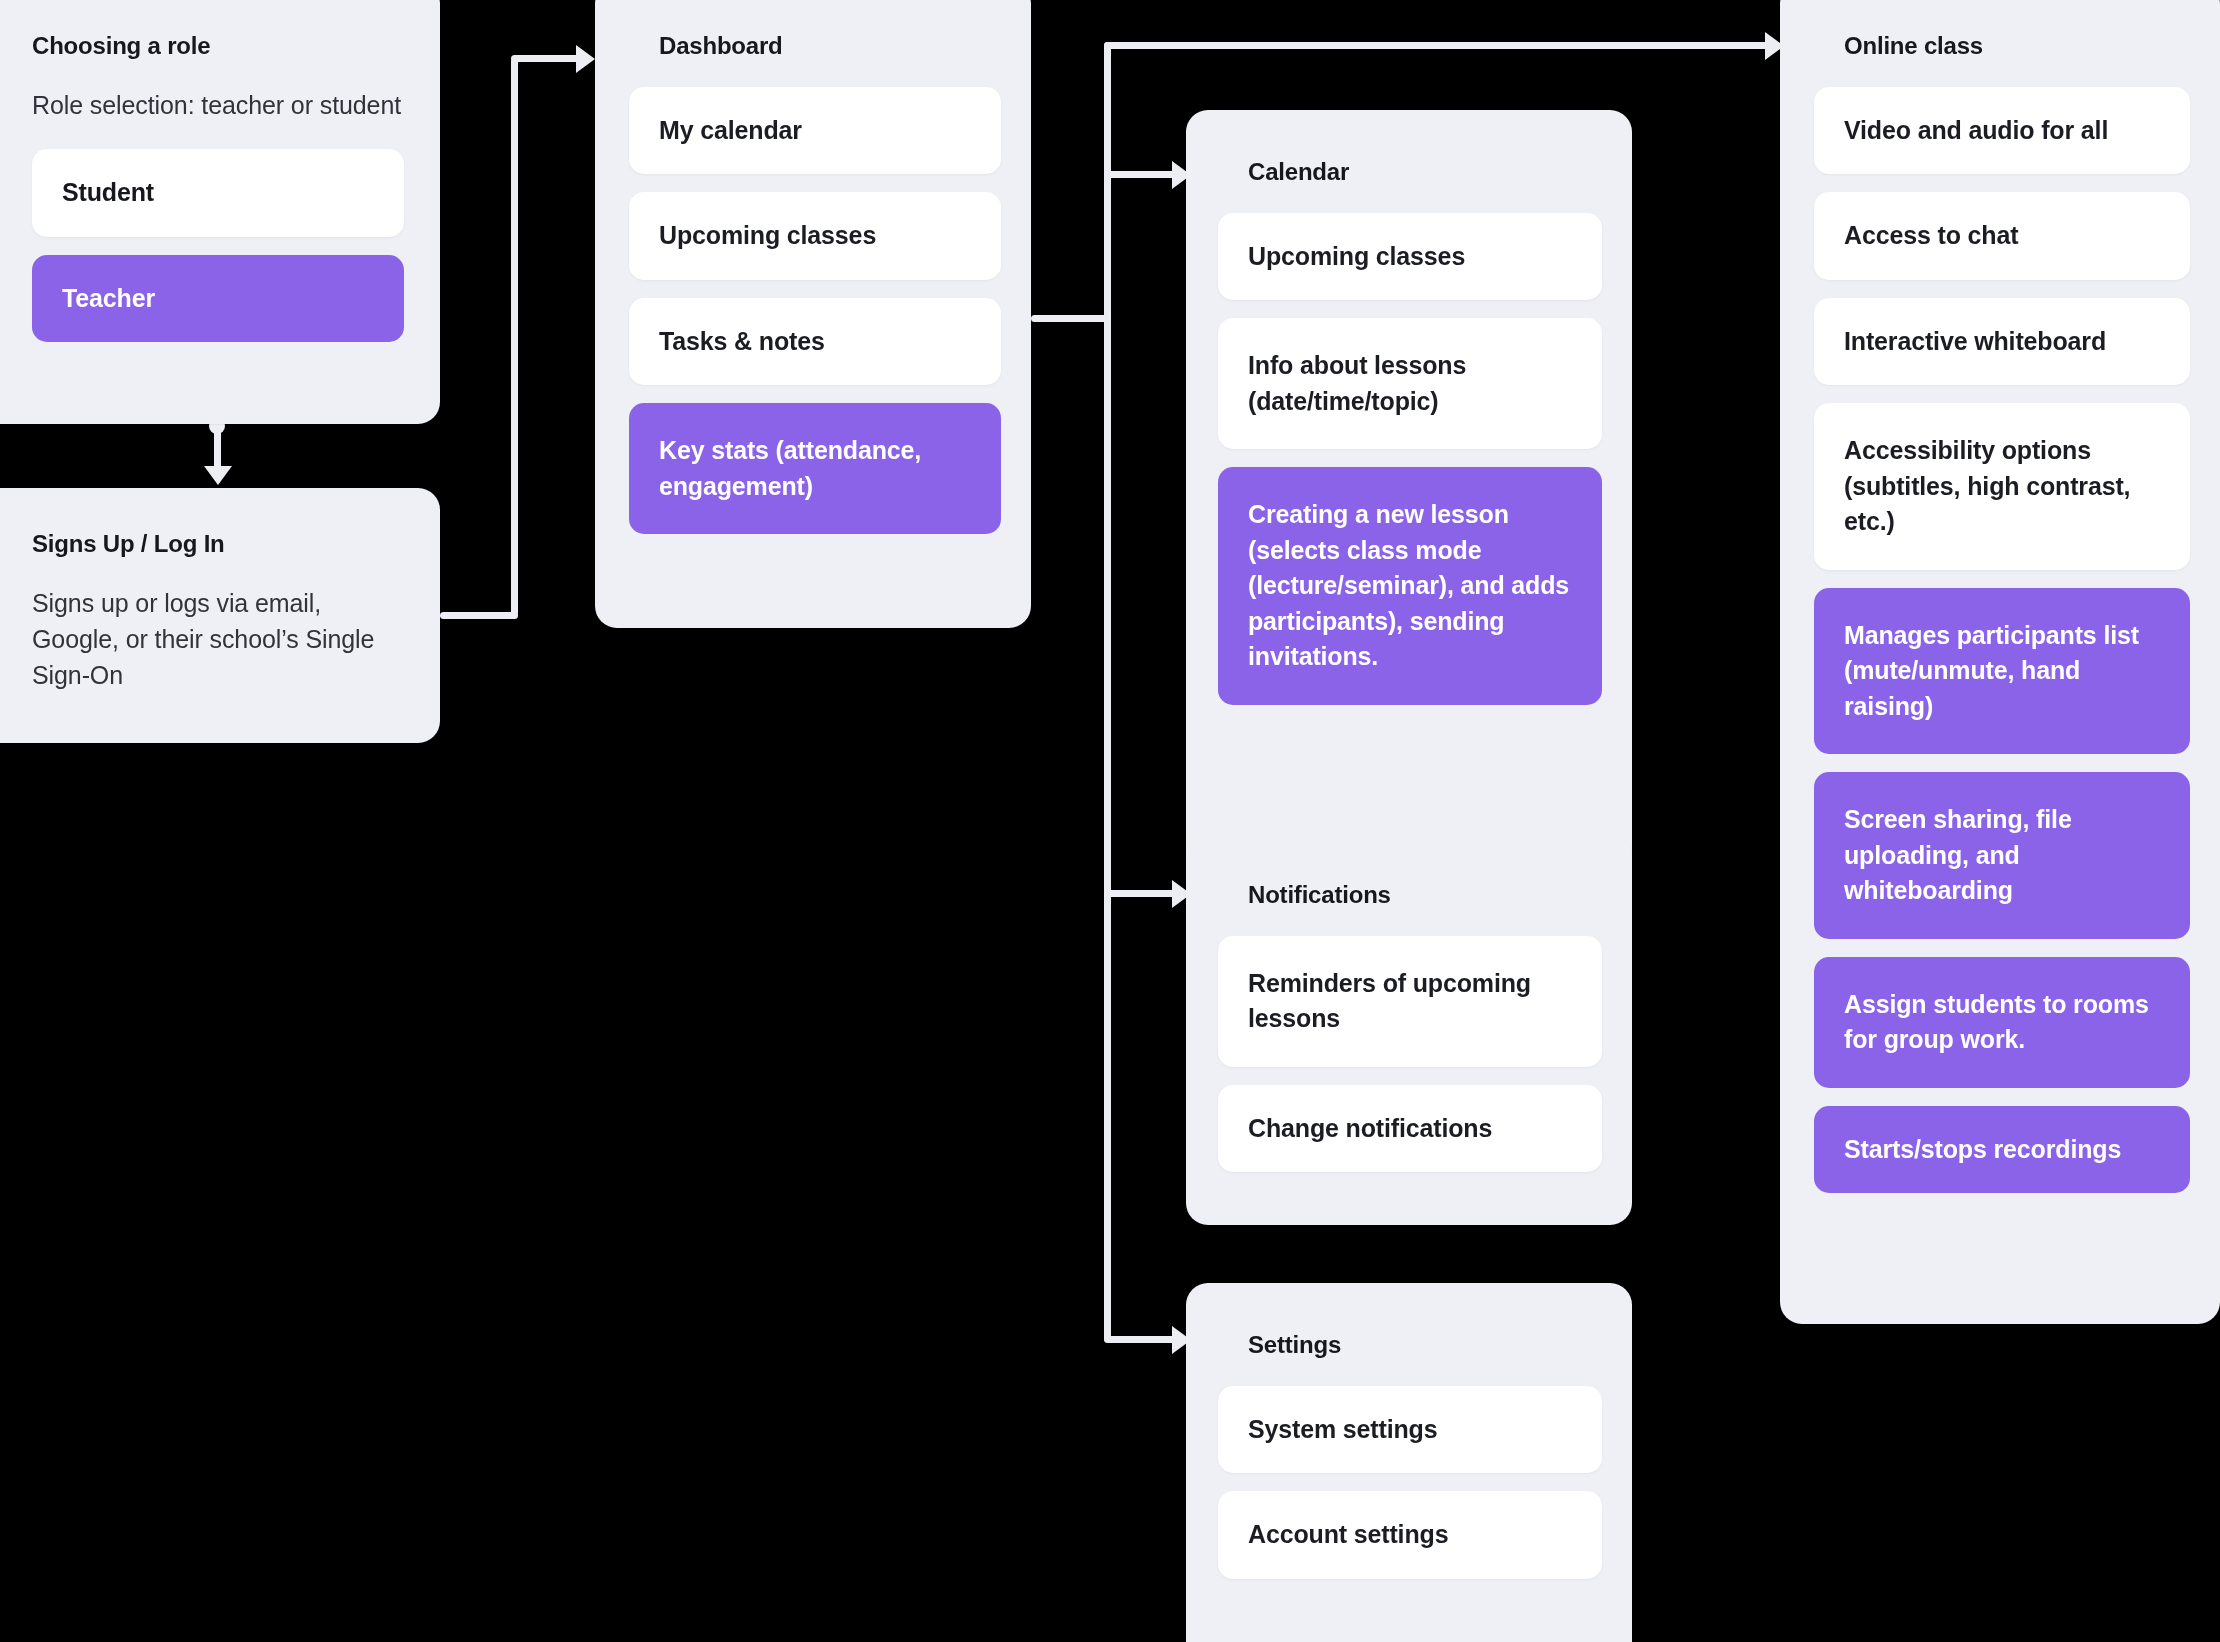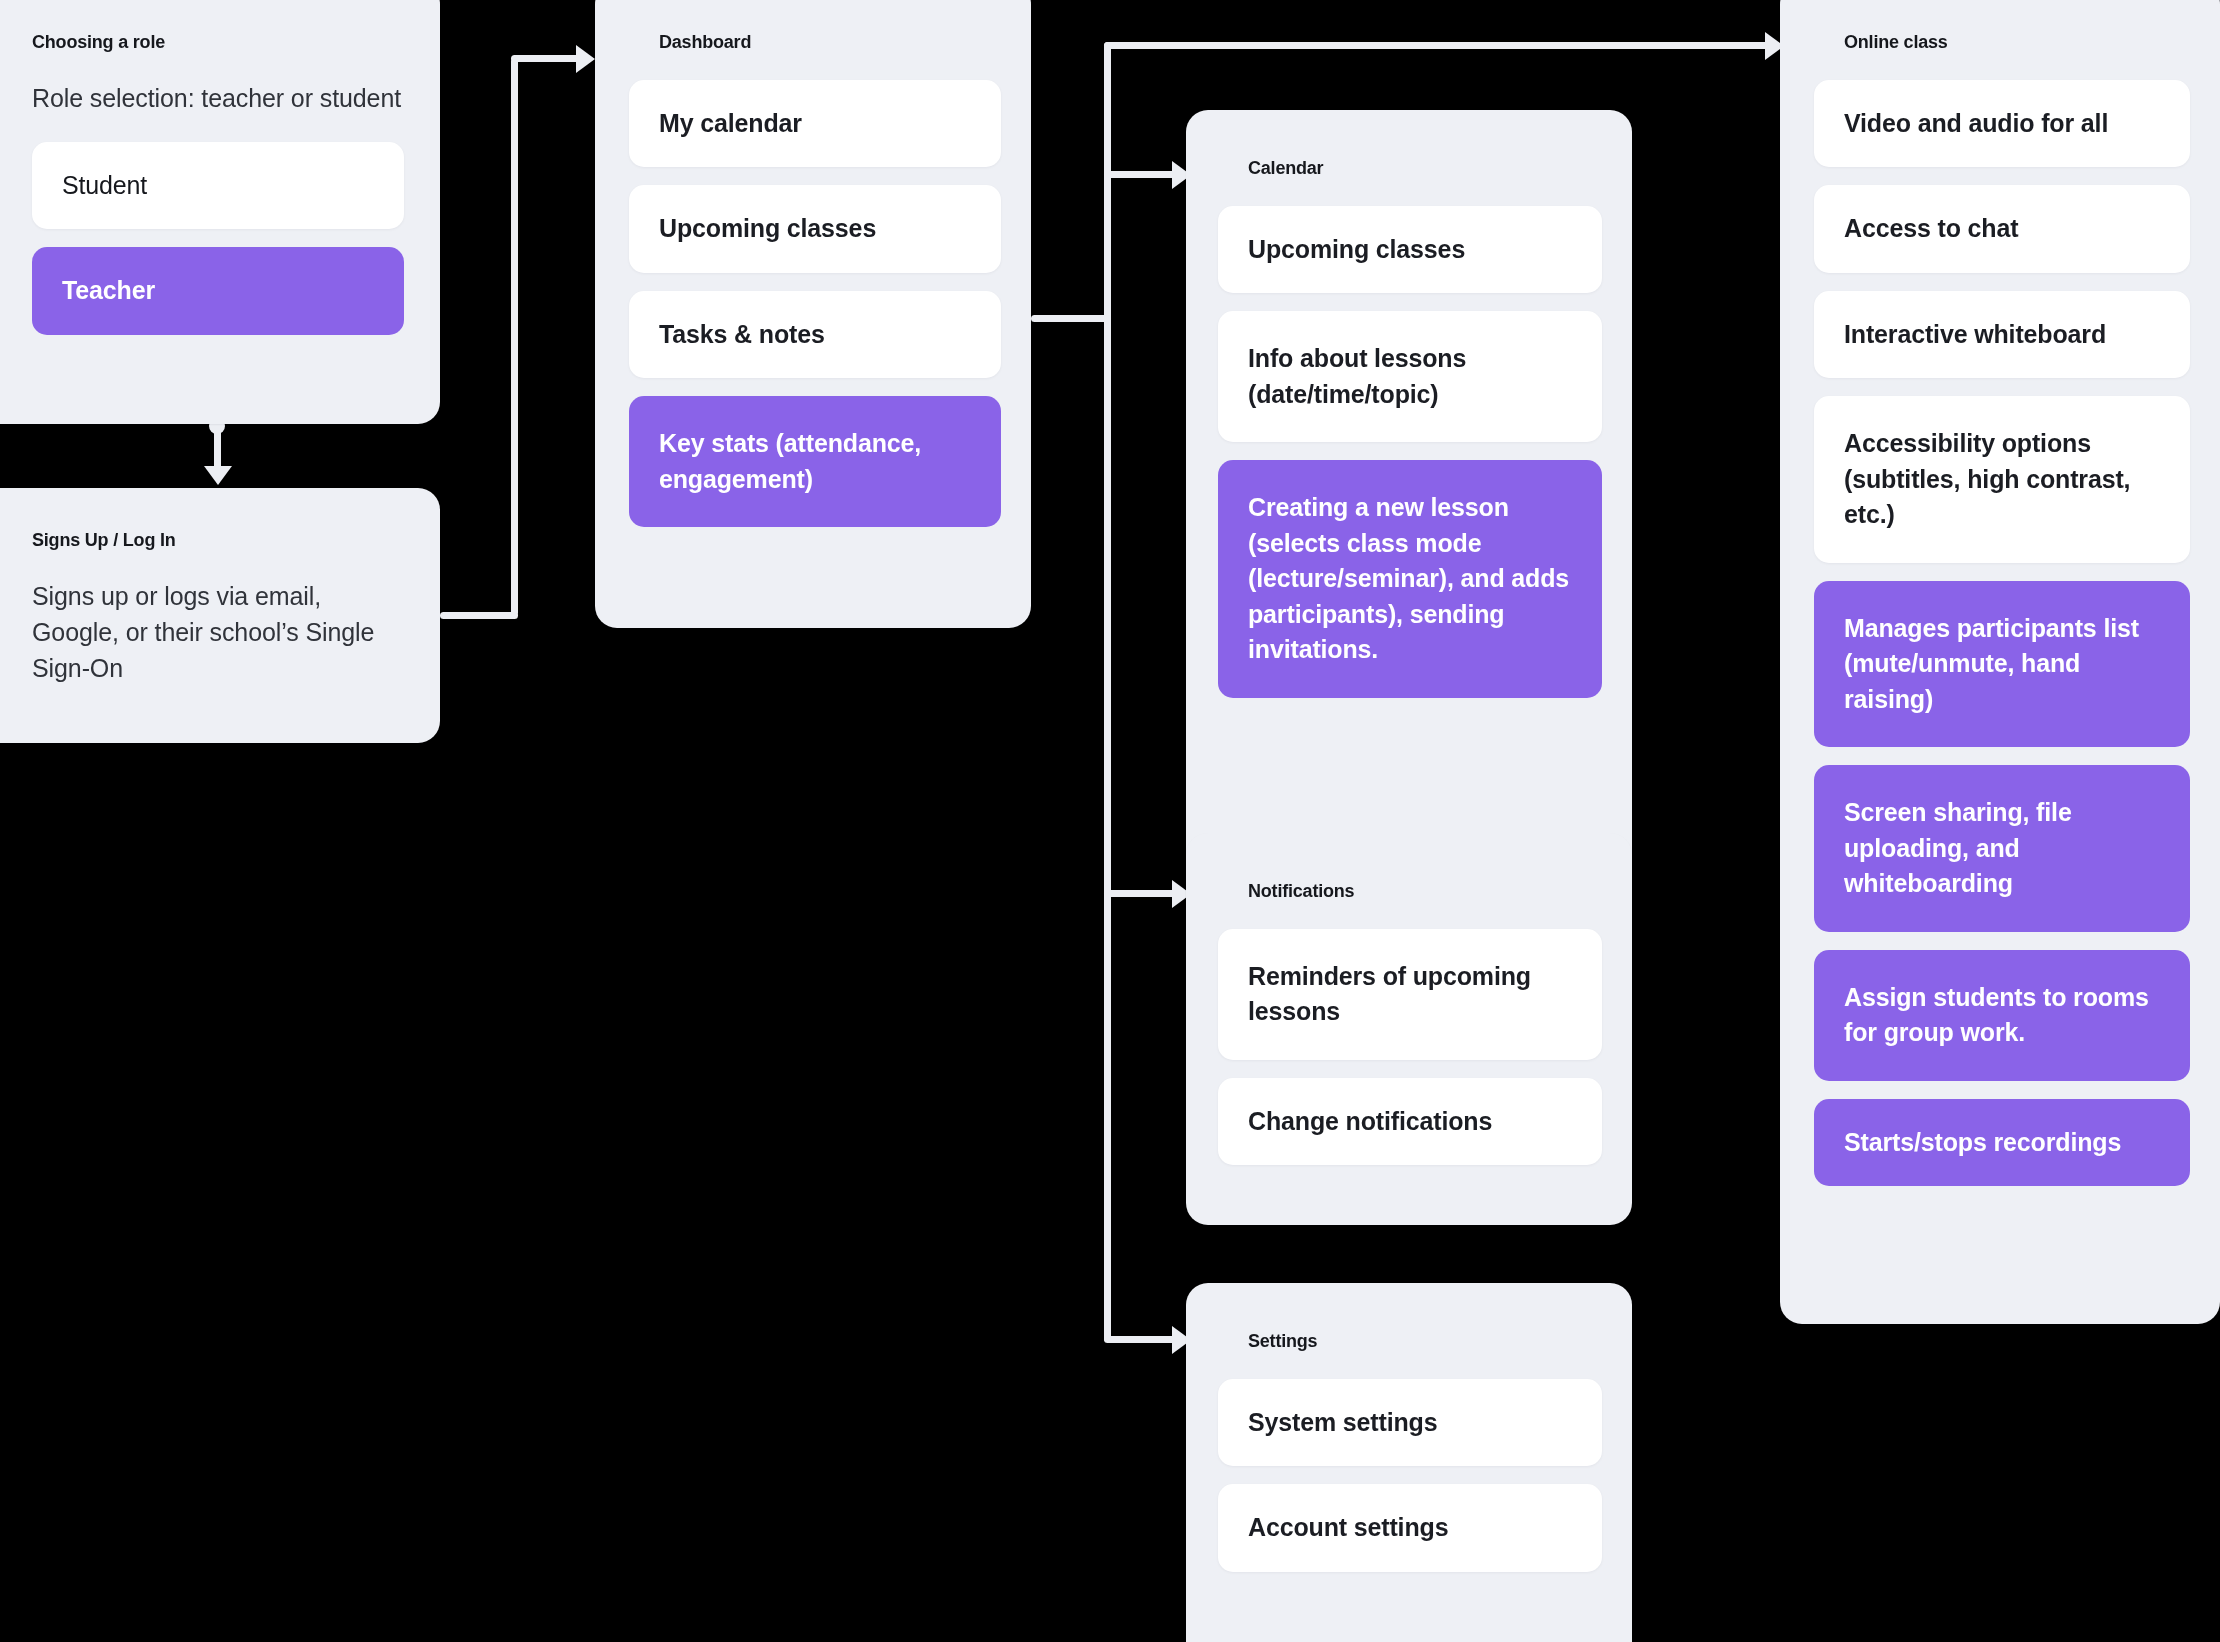--- a/index.html
+++ b/index.html
@@ -19,21 +19,21 @@
   
   .card{
     position:absolute;
     background:#eef0f5;
     border-radius:22px;
     box-sizing:border-box;
     padding:34px 32px 34px 32px;
     box-shadow:0 1px 2px rgba(20,22,40,.06);
   }
   .card-title{
-    font-size:18px;
+    font-size:24px;
     font-weight:700;
     color:#16181d;
     letter-spacing:-0.2px;
     margin:0 0 26px 0;
     line-height:1.2;
   }
   .card-desc{
     font-size:25px;
     font-weight:400;
     color:#30333a;
@@ -55,21 +55,21 @@
     align-items:center;
     min-height:44px;
   }
   .pill:last-child{margin-bottom:0;}
   .pill.white{
     background:#ffffff;
     color:#1b1d23;
     font-weight:700;
     box-shadow:0 1px 3px rgba(20,22,40,.05);
   }
-  .pill.white.strong{font-weight:400;color:#16181d;}
+  .pill.white.strong{font-weight:700;color:#16181d;}
   .pill.purple{
     background:#8a63e8;
     color:#ffffff;
     font-weight:700;
   }
   .pill.tall{padding:30px 30px;justify-content:center;}
 
   
   .conn{position:absolute;background:#eceef3;}
   .conn.h{height:7px;border-radius:4px;}

